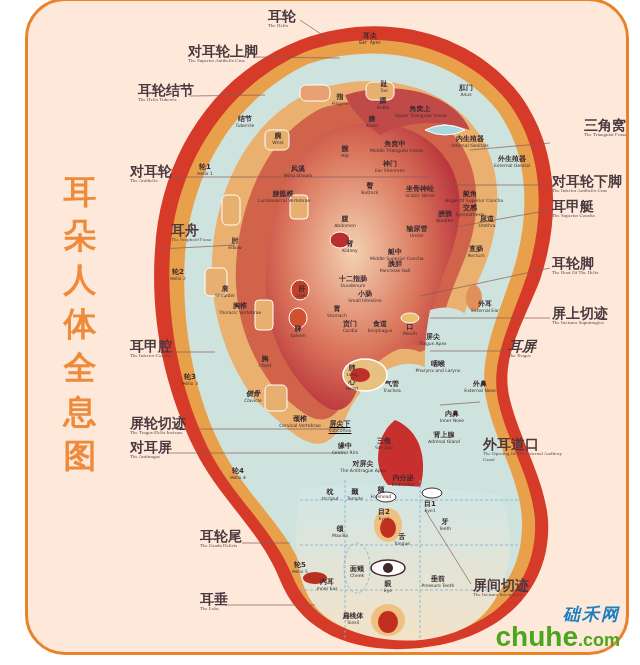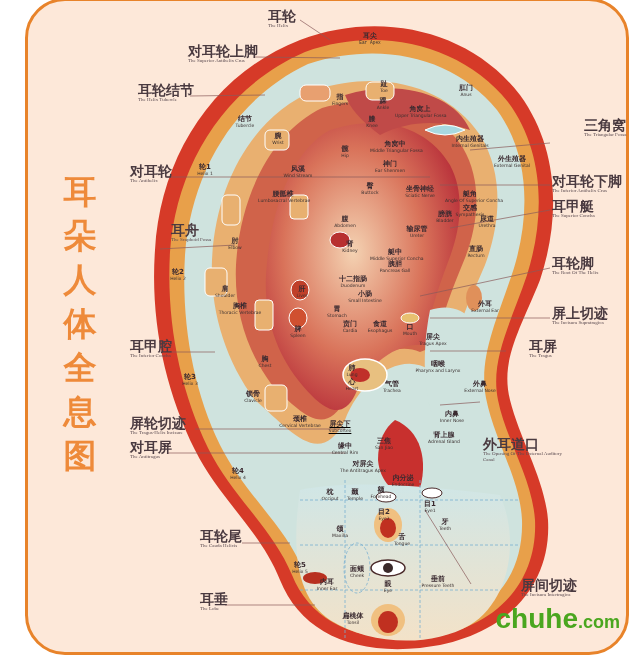--- a/index.html
+++ b/index.html
@@ -170,29 +170,29 @@
     <span class="en">The Superior Concha</span>
   </div>
 <div class="lbl" style="left:552px;top:257px;">
     <span class="zh">耳轮脚</span>
     <span class="en">The Root Of The Helix</span>
   </div>
 <div class="lbl" style="left:552px;top:307px;">
     <span class="zh">屏上切迹</span>
     <span class="en">The Incisura Supratragica</span>
   </div>
-<div class="lbl" style="left:529px;top:340px;">
+<div class="lbl" style="left:508px;top:340px;font-style:italic;">
     <span class="zh">耳屏</span>
     <span class="en">The Tragus</span>
   </div>
 <div class="lbl" style="left:483px;top:390px;width:80px;white-space:normal;margin-top:48px;">
     <span class="zh">外耳道口</span>
     <span class="en">The Opening Of The External Auditory Canal</span>
   </div>
-<div class="lbl" style="left:473px;top:579px;margin-left:48px;">
+<div class="lbl" style="left:473px;top:579px;">
     <span class="zh">屏间切迹</span>
     <span class="en">The Incisura Intertragica</span>
   </div>
 
 <div id="points">
     <div class="pt" style="left: 345px; top: 32px; width: 50px; font-family: Liberation Mono, monospace;">
       <span class="zh">耳尖</span>
       <span class="en">Ear Apex</span>
     </div>
     <div class="pt" style="left: 220px; top: 115px; width: 50px;">
@@ -372,21 +372,21 @@
       <span class="en">Pharynx and Larynx</span>
     </div>
     <div class="pt" style="left: 455px; top: 380px; width: 50px;">
       <span class="zh">外鼻</span>
       <span class="en">External Nose</span>
     </div>
     <div class="pt" style="left: 240px; top: 355px; width: 50px;">
       <span class="zh">胸</span>
       <span class="en">Chest</span>
     </div>
-    <div class="pt" style="left: 228px; top: 390px; width: 50px;">
+    <div class="pt" style="left: 228px; top: 390px; width: 50px; font-style: italic;">
       <span class="zh">锁骨</span>
       <span class="en">Clavicle</span>
     </div>
     <div class="pt" style="left: 275px; top: 415px; width: 50px;">
       <span class="zh">颈椎</span>
       <span class="en">Cervical Vertebrae</span>
     </div>
     <div class="pt" style="left: 315px; top: 420px; width: 50px; text-decoration: underline;">
       <span class="zh">屏尖下</span>
       <span class="en">Subcortex</span>
@@ -483,14 +483,15 @@
       <span class="zh">轮4</span>
       <span class="en">Helix 4</span>
     </div>
     <div class="pt" style="left: 275px; top: 561px; width: 50px;">
       <span class="zh">轮5</span>
       <span class="en">Helix 5</span>
     </div>
   </div>
 
 <div class="wm">
+  <span class="cn">础禾网</span>
   <span class="dom"><span>chuhe</span><small>.com</small></span>
 </div>
 
 </body></html>

